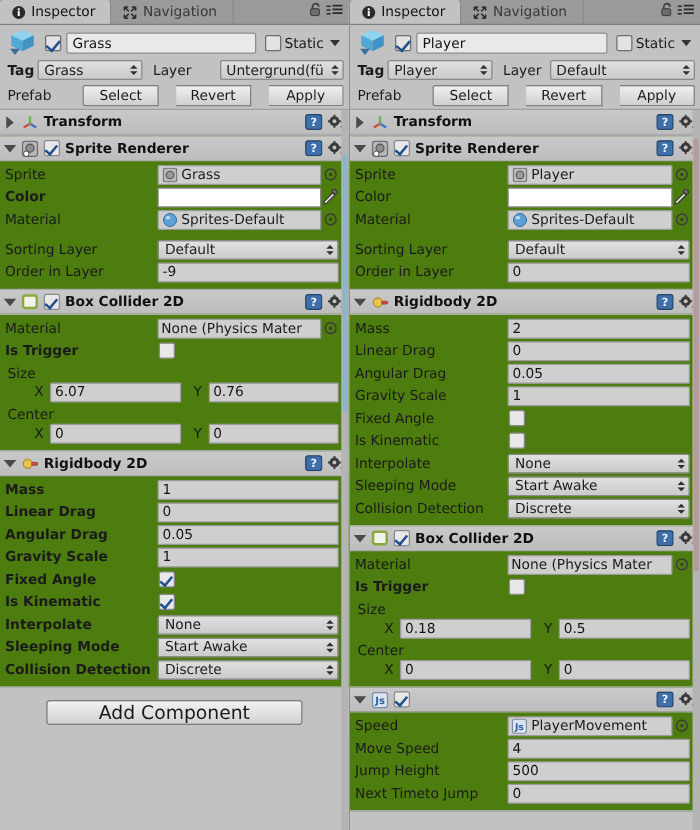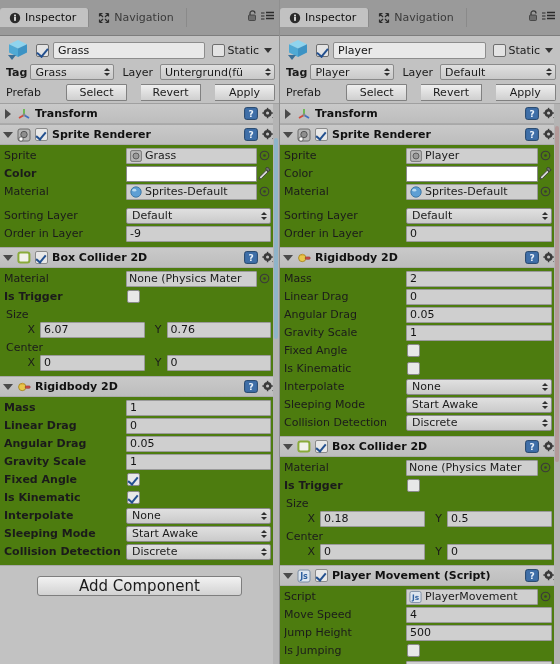--- a/index.html
+++ b/index.html
@@ -16,21 +16,21 @@
   .panel {
     width: 280px; height: 664px;
     position: relative;
     background: #c2c2c2;
     display: flex; flex-direction: column;
   }
   .panel.left { border-right: 1px solid #8f8f8f; }
 
   
   .tabbar {
-    height: 36px;
+    height: 20px;
     background: #9a9a9a;
     display: flex; align-items: center;
     position: relative;
     border-bottom: 1px solid #7d7d7d;
     flex: 0 0 auto;
   }
   .tab {
     height: 19px;
     display: flex; align-items: center;
     gap: 4px;
@@ -308,21 +308,21 @@
         <div class="row taglayer">
           <span class="lab b">Tag</span>
           <div class="dd" style="flex: 0 0 84px;">
             <span class="txt">Grass</span>
             <span class="updown">
               <span class="u"></span>
               <span class="d"></span>
             </span>
           </div>
           <span class="lab" style="margin-left: 5px;">Layer</span>
-          <div class="dd" style="flex: 1 1 auto; margin-left: 4px;">
+          <div class="dd" style="flex: 1 1 auto; margin-left: 20px;">
             <span class="txt">Untergrund(fü</span>
             <span class="updown">
               <span class="u"></span>
               <span class="d"></span>
             </span>
           </div>
         </div>
         <div class="row prefabrow">
           <span class="lab" style="flex: 0 0 46px;">Prefab</span>
           <div class="btn">Select</div>
@@ -1019,21 +1019,20 @@
           <div class="comp">
             <div class="comphdr">
               <span class="foldopen"></span>
               <span class="ci">
                 <svg width="14" height="14" viewBox="0 0 14 14">
                   <rect x="1" y="1" width="12" height="12" rx="2" fill="#dce5ef" stroke="#7b8da3" stroke-width="1"></rect>
                   <text x="7" y="10" font-family="DejaVu Sans" font-size="8" font-weight="bold" fill="#2f61a0" text-anchor="middle">Js</text>
                 </svg>
               </span>
               <div class="cbsm on" style="margin-left: 0px;"></div>
-              <span class="comptitle">Player Movement (Script)</span>
               <div class="right">
                 <span class="ci">
                   <svg width="14" height="13" viewBox="0 0 14 13">
                     <rect x="0.6" y="0.6" width="12.8" height="11.8" rx="2" fill="#3f6fa8" stroke="#24456b" stroke-width="1"></rect>
                     <text x="7" y="9.6" font-family="DejaVu Sans" font-size="9" font-weight="bold" fill="#eaf2fa" text-anchor="middle">?</text>
                   </svg>
                 </span>
                 <span class="gear">
                   <svg width="14" height="13" viewBox="0 0 14 13">
                     <g fill="#3a3a3a">
@@ -1046,21 +1045,21 @@
                       <rect x="0.4" y="5.2" width="2" height="1.6"></rect>
                       <rect x="9.6" y="5.2" width="2" height="1.6"></rect>
                     </g>
                     <path d="M11 10.2 L13.6 10.2 L12.3 12.3 Z" fill="#3a3a3a"></path>
                   </svg>
                 </span>
               </div>
             </div>
             <div class="fields">
               <div class="frow">
-                <span class="fl">Script</span>
+                <span class="fl">Speed</span>
                 <div class="objfield">
                   <span class="ci" style="flex: 0 0 13px; width: 13px; height: 13px;">
                     <svg width="14" height="14" viewBox="0 0 14 14">
                       <rect x="1" y="1" width="12" height="12" rx="2" fill="#dce5ef" stroke="#7b8da3" stroke-width="1"></rect>
                       <text x="7" y="10" font-family="DejaVu Sans" font-size="8" font-weight="bold" fill="#2f61a0" text-anchor="middle">Js</text>
                     </svg>
                   </span>
                   <span>PlayerMovement</span>
                 </div>
                 <span class="picker">
@@ -1072,25 +1071,20 @@
               </div>
               <div class="frow">
                 <span class="fl">Move Speed</span>
                 <div class="inp">4</div>
               </div>
               <div class="frow">
                 <span class="fl">Jump Height</span>
                 <div class="inp">500</div>
               </div>
               <div class="frow">
-                <span class="fl">Is Jumping</span>
-                <div class="cbsm"></div>
-                <div style="flex: 1 1 auto;"></div>
-              </div>
-              <div class="frow">
                 <span class="fl">Next Timeto Jump</span>
                 <div class="inp">0</div>
               </div>
             </div>
           </div>
         </div>
         <div class="vscroll faint">
           <div class="thumb" style="top: 4%; height: 60%; background: rgb(180, 154, 154);"></div>
         </div>
       </div>

